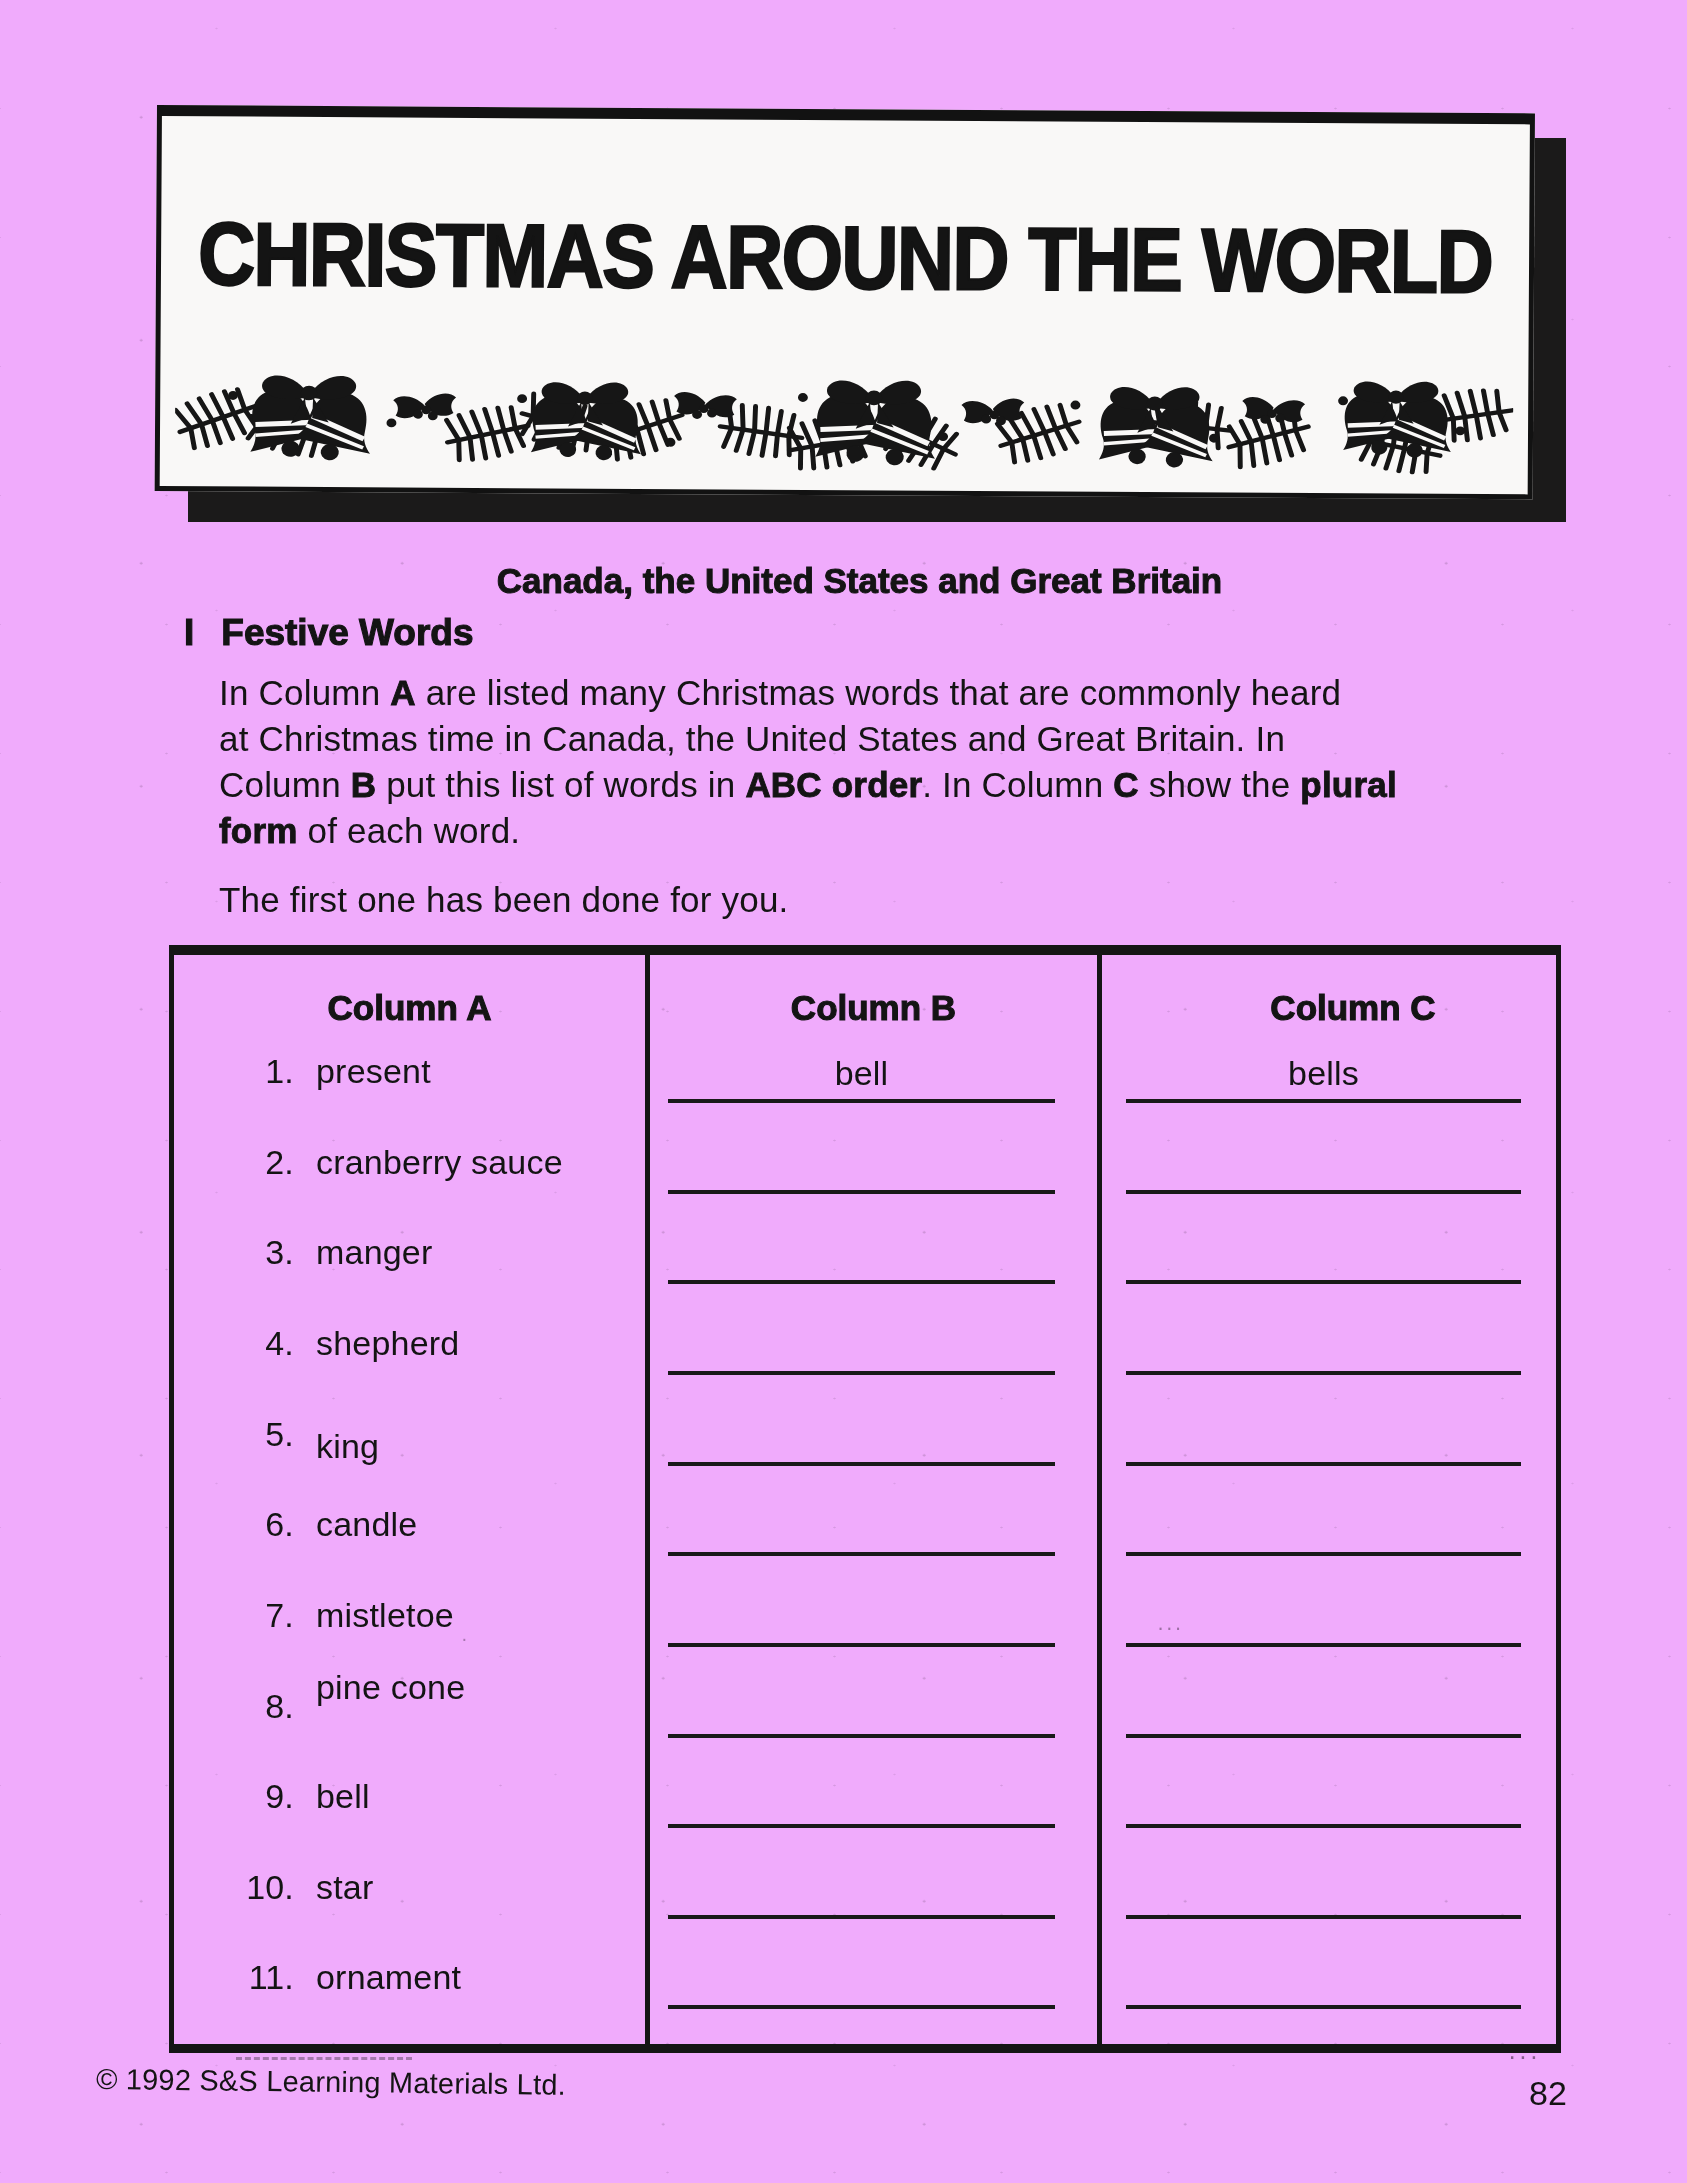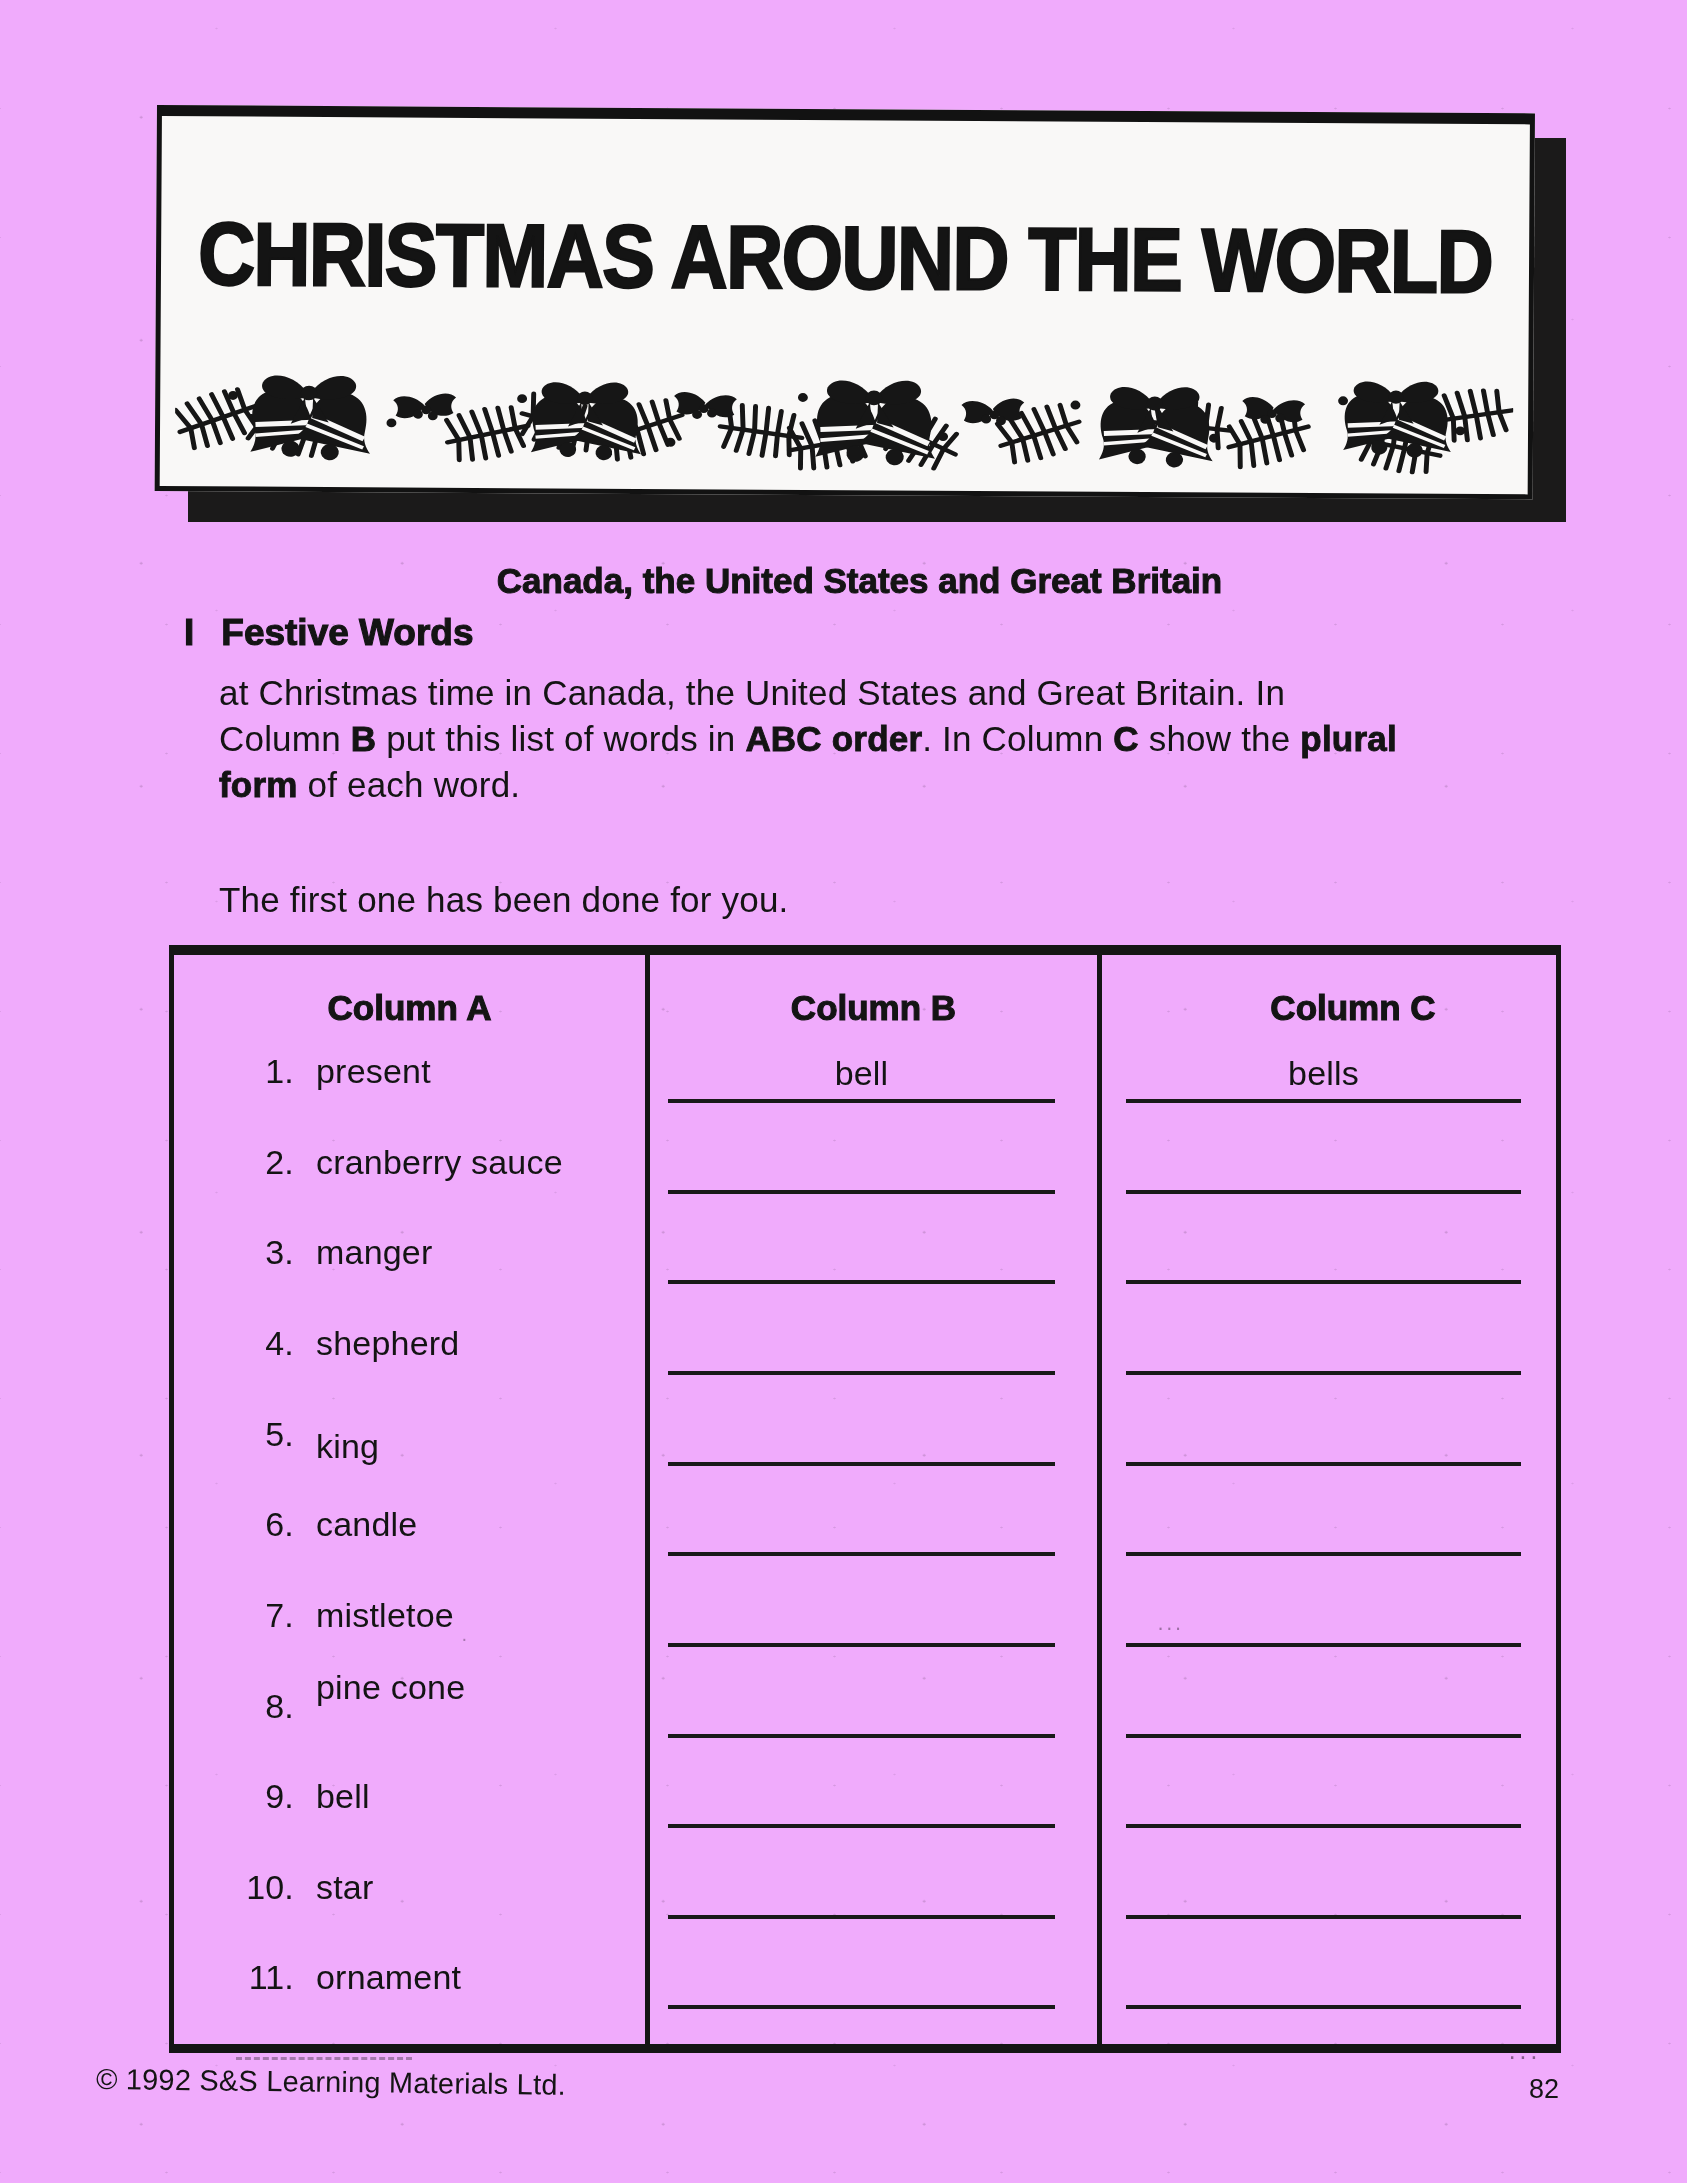--- a/index.html
+++ b/index.html
@@ -78,21 +78,21 @@
   }
   .answer-text{
     position:absolute; text-align:center; font-size:34px; letter-spacing:0.2px;
   }
   
   .copyright{
     position:absolute; left:96px; top:2063px; font-size:29px; letter-spacing:0.2px;
     transform:rotate(0.7deg); transform-origin:left center;
   }
   .page-number{
-    position:absolute; left:1529px; top:2074px; font-size:27px;
+    position:absolute; left:1529px; top:2074px; font-size:34px;
   }
   
   .artifact-dash{
     position:absolute; left:236px; top:2057px; width:176px; height:0;
     border-top:3.3px dashed rgba(25,25,25,.35);
   }
   .artifact-dots-a{ position:absolute; left:1508px; top:2042px; font-size:25px; color:rgba(0,0,0,.45); letter-spacing:2.5px;}
   .artifact-dots-b{ position:absolute; left:1157px; top:1616px; font-size:21.4px; color:rgba(0,0,0,.35); letter-spacing:1.6px;}
   .artifact-dots-c{ position:absolute; left:461px; top:1627px; font-size:20px; color:rgba(0,0,0,.3);}
 </style>
@@ -184,20 +184,21 @@
     </svg>
   </div>
 
   <div class="subtitle">Canada, the United States and Great Britain</div>
 
   <div class="section-heading">
     <span class="sec-num">I</span><span>Festive Words</span>
   </div>
 
   <div class="instructions" id="instructions">
+      <div class="instr-line"><span>In Column </span><span class="b">A</span><span> are listed many Christmas words that are commonly heard</span></div>
       <div class="instr-line"><span>at Christmas time in Canada, the United States and Great Britain. In</span></div>
       <div class="instr-line"><span>Column </span><span class="b">B</span><span> put this list of words in </span><span class="b">ABC order</span><span>. In Column </span><span class="b">C</span><span> show the </span><span class="b">plural</span></div>
       <div class="instr-line"><span class="b">form</span><span> of each word.</span></div>
     </div>
 
   <div class="note">The first one has been done for you.</div>
 
   <div class="wtable" id="wtable">
     <div class="divider" style="left:471px"></div>
     <div class="divider" style="left:923px"></div>

